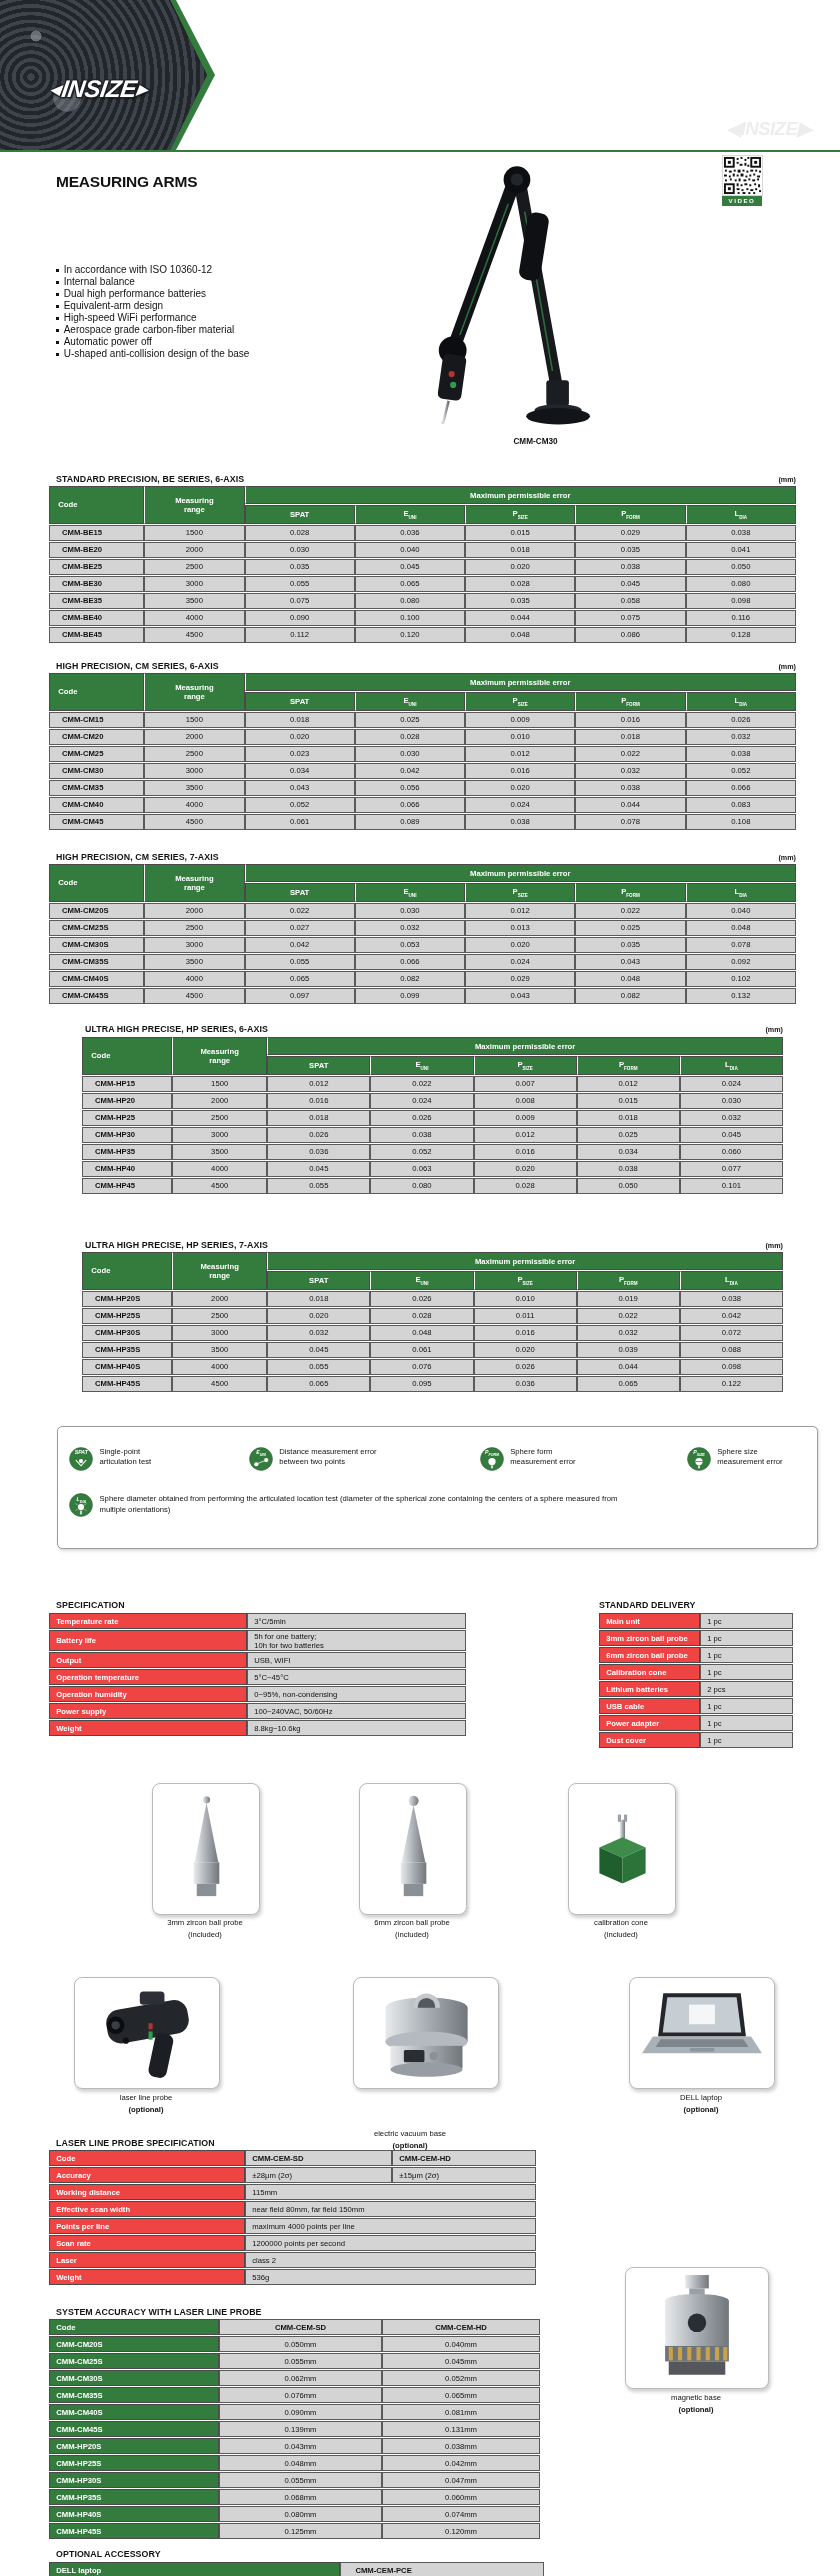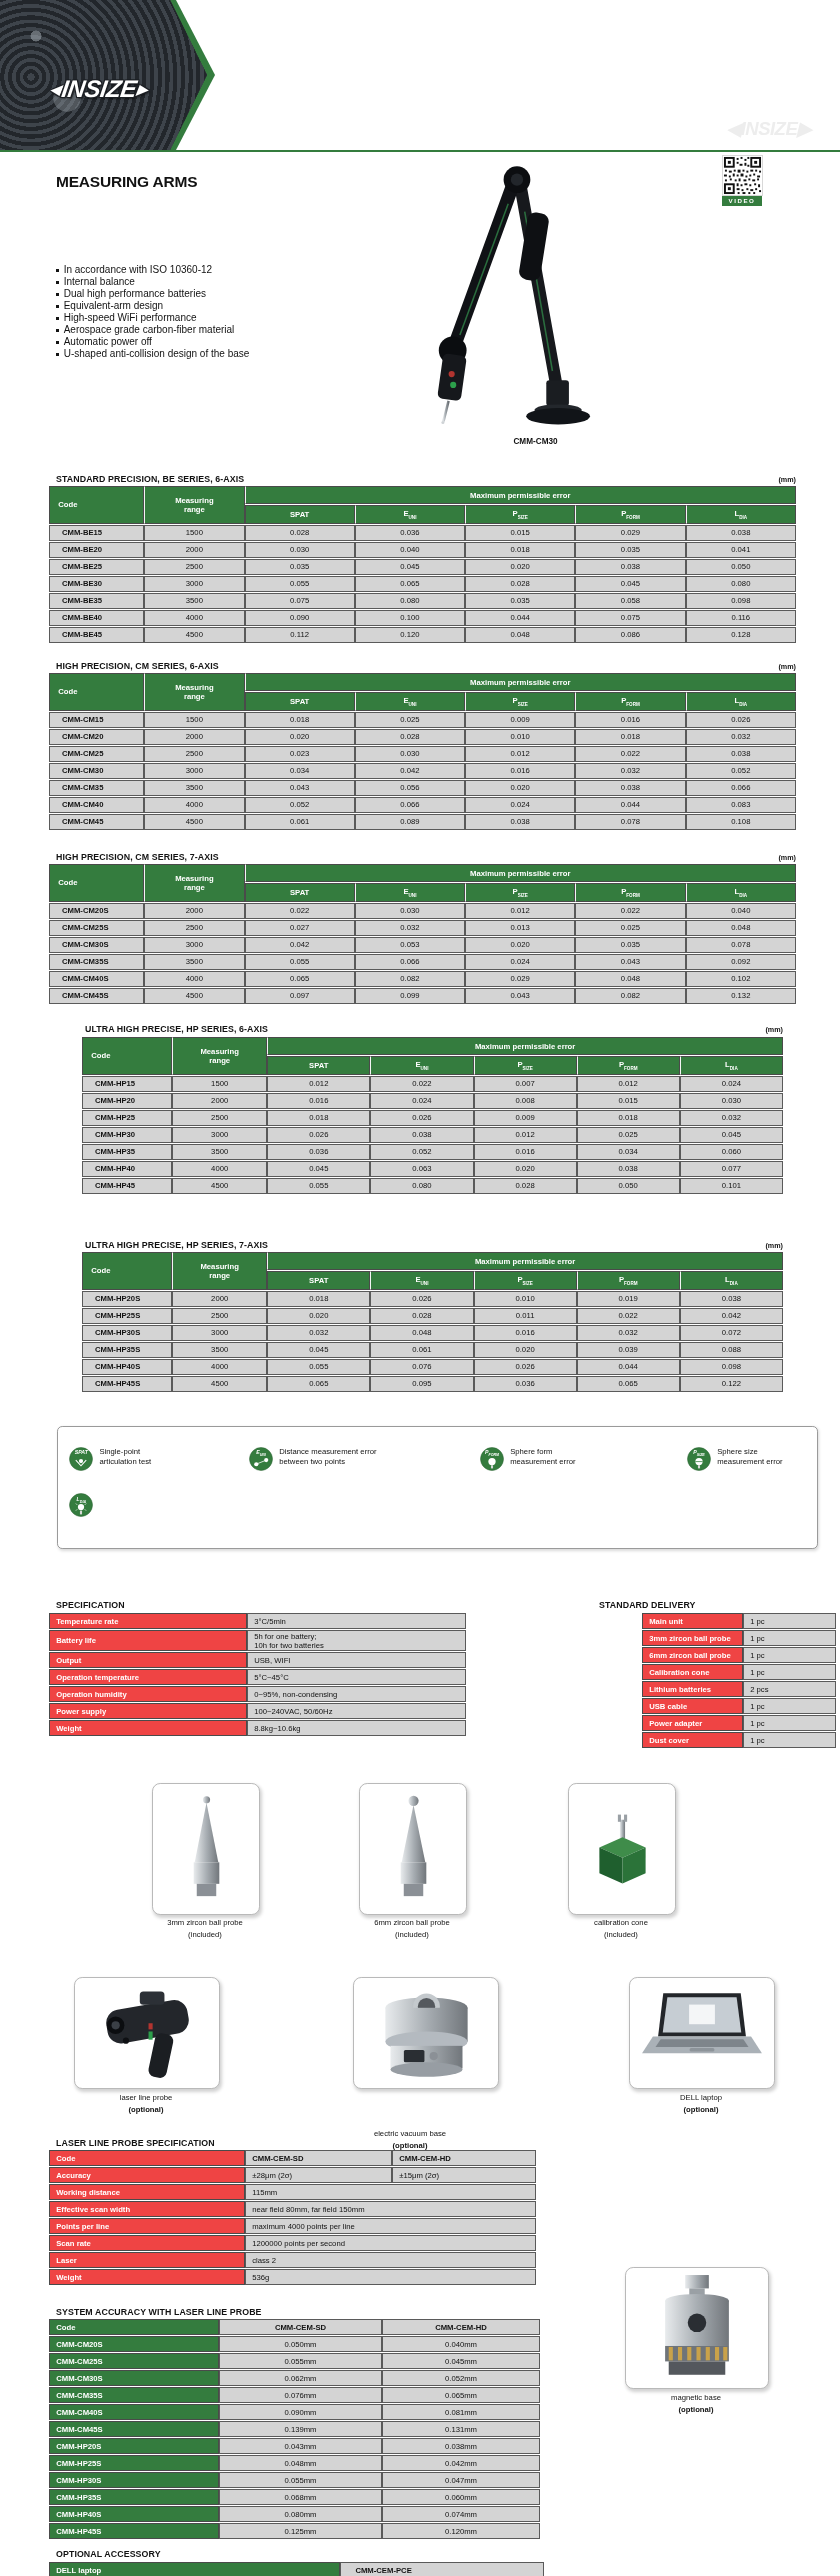--- a/index.html
+++ b/index.html
@@ -711,20 +711,21 @@
           <g stroke="#fff" stroke-width="1.2">
               <line x1="13" y1="20" x2="16" y2="23"></line>
               <line x1="33" y1="20" x2="30" y2="23"></line>
               <line x1="13" y1="34" x2="16" y2="31"></line>
               <line x1="33" y1="34" x2="30" y2="31"></line>
             </g>
           <rect x="21" y="34" width="4" height="7" fill="#d8d8d8"></rect>
           </svg>
         <span class="licon-label"><span>L</span><sub>DIA</sub></span>
       </span>
+      <span class="leg-txt ldia-txt" style="width:541px;">Sphere diameter obtained from performing the articulated location test (diameter of the spherical zone containing the centers of a sphere measured from multiple orientations)</span>
     </div>
   </div>
 
   <div class="abs sec-title" style="left:56px;top:1600px;">SPECIFICATION</div>
   <div class="abs" style="left:49px;top:1612px;width:417px;">
       <table class="tb kv">
         <colgroup>
           <col style="width:198px">
           <col style="width:219px">
         </colgroup>
@@ -755,21 +756,21 @@
           </tr>
           <tr>
             <td class="lab">Weight</td>
             <td class="val">8.8kg~10.6kg</td>
           </tr>
         </tbody>
       </table>
     </div>
 
   <div class="abs sec-title" style="left:599px;top:1600px;">STANDARD DELIVERY</div>
-  <div class="abs" style="left:599px;top:1612px;width:194px;margin-left:43px;">
+  <div class="abs" style="left:599px;top:1612px;width:194px;">
       <table class="tb kv">
         <colgroup>
           <col style="width:101px">
           <col style="width:93px">
         </colgroup>
         <tbody>
           <tr>
             <td class="lab">Main unit</td>
             <td class="val">1 pc</td>
           </tr>

